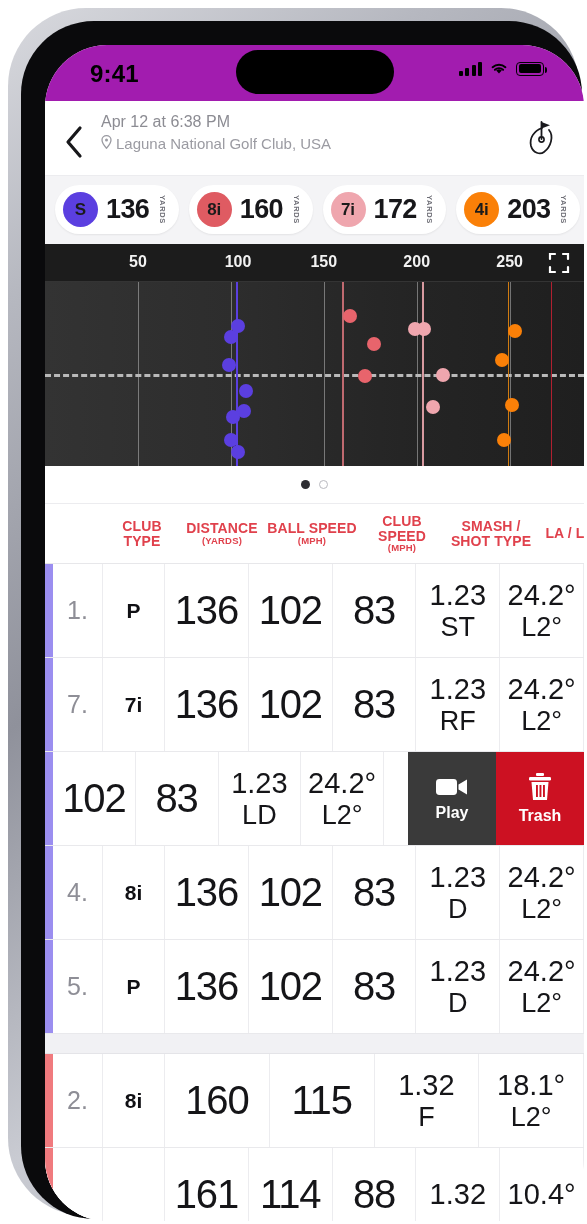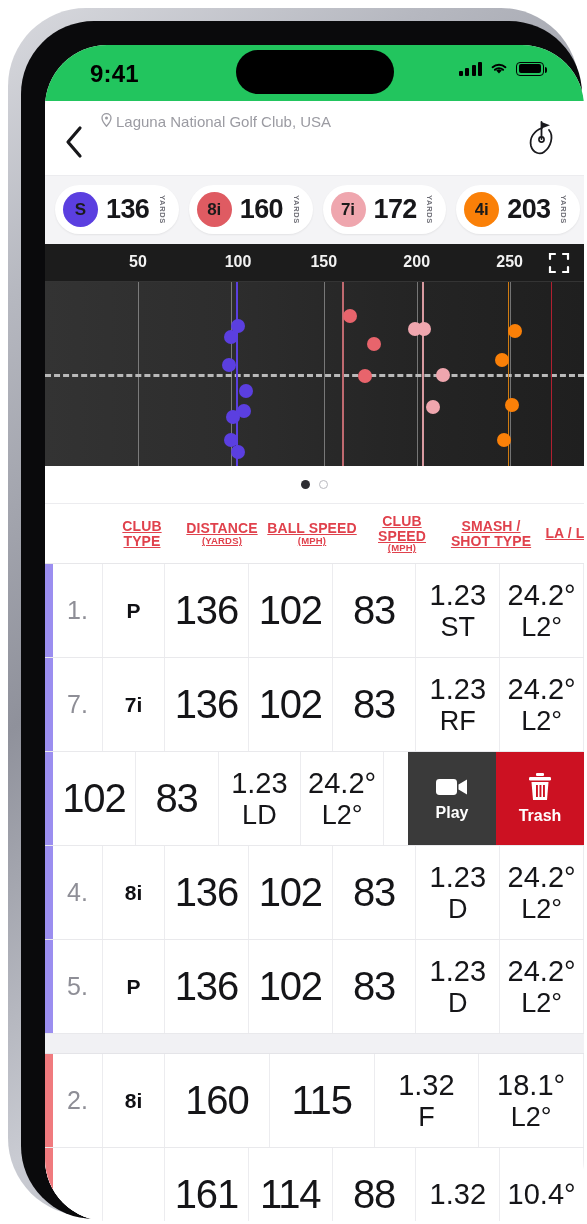--- a/index.html
+++ b/index.html
@@ -37,21 +37,21 @@
     width: 539px; height: 1176px;
     border-radius: 62px;
     background: #ffffff;
     overflow: hidden;
   }
 
   
   .statusbar {
     position: relative;
     height: 56px;
-    background:#22c55e;
+    background:#a21caf;
     text-decoration:underline;
   }
   .clock {
     position: absolute; left: 45px; top: 15px;
     font-size: 24px; font-weight: 700; color:#000;
     letter-spacing: .2px;
   }
   .notch {
     position: absolute; left: 50%; transform: translateX(-50%); top: 5px;
     width: 158px; height: 44px; border-radius: 23px; background:#000;
@@ -181,21 +181,20 @@
   .thead {
     display:flex; align-items:center;
     padding:10px 0 10px 0;
     border-bottom:1px solid #e7e7ea;
   }
   .th {
     text-align:center; color:#e0414c;
     font-size:14px; font-weight:700; line-height:1.05;
     letter-spacing:.1px;
     font-family:"Liberation Sans Narrow","Liberation Sans",sans-serif;
-    text-decoration:underline;
   }
   .th small { display:block; font-size:9.5px; font-weight:700; letter-spacing:.2px; }
 
   .c0 { flex:0 0 28px; }
   .c1 { flex:0 0 34px; }
   .c2 { flex:0 0 70px; }
   .c3 { flex:0 0 90px; }
   .c4 { flex:0 0 90px; }
   .c5 { flex:0 0 88px; }
   .c6 { flex:0 0 70px; }
@@ -261,20 +260,21 @@
           </div>
         </div>
 
         <div class="header">
           <div class="back-btn">
             <svg width="22" height="34" viewBox="0 0 22 34">
               <path d="M17 3 L5 17 L17 31" stroke="#18181b" stroke-width="3.2" fill="none" stroke-linecap="round" stroke-linejoin="round"></path>
             </svg>
           </div>
           <div class="head-text">
+            <div class="head-sub">Apr 12 at 6:38 PM</div>
             <div class="head-loc">
               <svg class="pin" width="11" height="14" viewBox="0 0 11 14">
                 <path d="M5.5 0.7 C2.9 0.7 1 2.6 1 5 C1 8.2 5.5 13.2 5.5 13.2 C5.5 13.2 10 8.2 10 5 C10 2.6 8.1 0.7 5.5 0.7 Z" fill="none" stroke="#9b9ba2" stroke-width="1.3"></path>
                 <circle cx="5.5" cy="5" r="1.5" fill="#9b9ba2"></circle>
               </svg>
               <span>Laguna National Golf Club, USA</span>
             </div>
           </div>
           <div class="green-btn">
             <svg width="32" height="38" viewBox="0 0 32 38">

